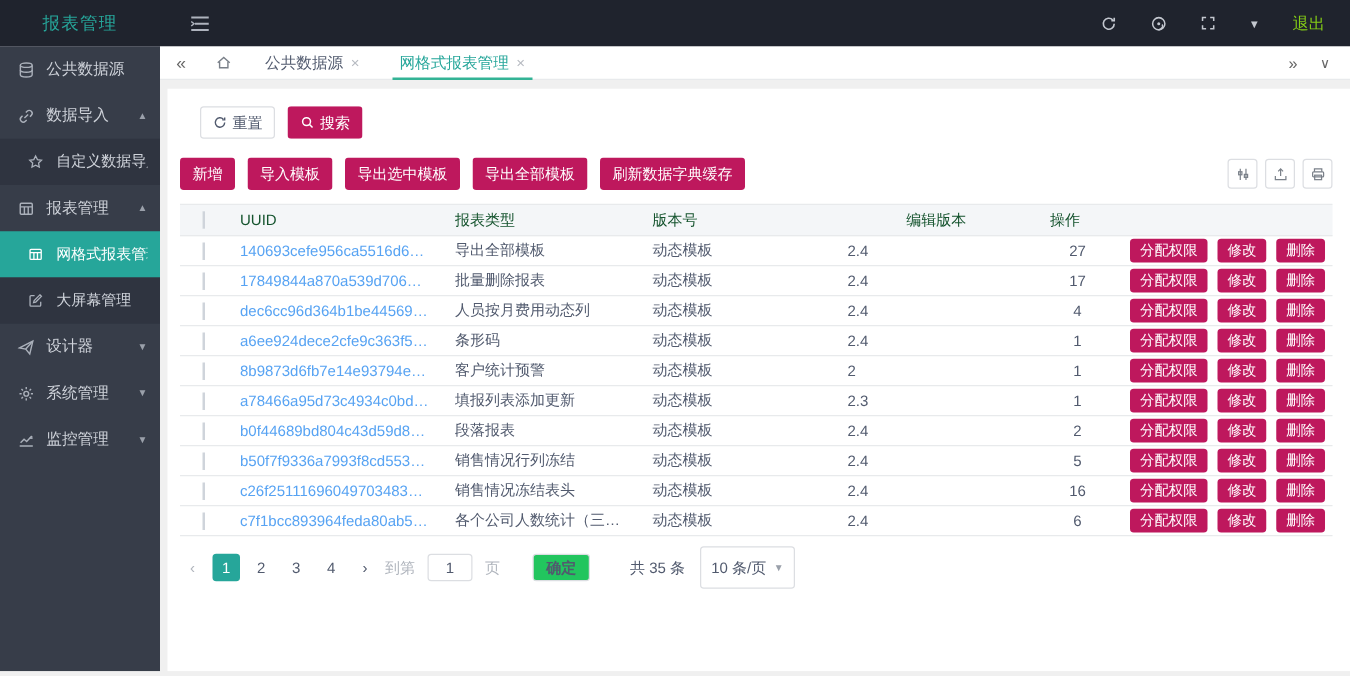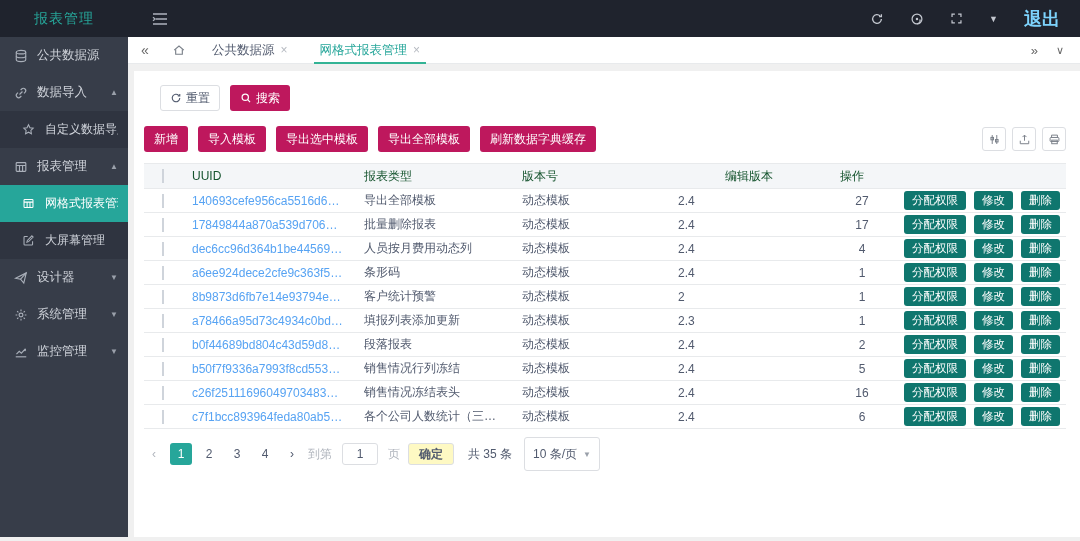--- a/index.html
+++ b/index.html
@@ -6,21 +6,21 @@
   html,body { width:1080px; height:541px; overflow:hidden; }
   body { font-family:"Liberation Sans","DejaVu Sans",sans-serif; font-size:12px; color:#515a6e; background:#fff; }
   .app { position:relative; width:1080px; height:541px; background:#f0f0f0; overflow:hidden; }
 
   
   .topbar { position:absolute; top:0; left:0; width:1080px; height:37px; background:#1f232d; display:flex; align-items:center; z-index:5; }
   .logo { width:128px; text-align:center; color:#26a69a; font-size:14px; letter-spacing:1px; }
   .hamburger { margin-left:24px; color:#aeb3bd; cursor:pointer; display:flex; align-items:center; }
   .topbar-right { margin-left:auto; display:flex; align-items:center; gap:26px; padding-right:20px; color:#c3c7cf; }
   .topbar-right .tico { display:flex; align-items:center; cursor:pointer; }
-  .logout { color:#7dd3fc; font-size:18px; cursor:pointer;font-weight:bold; }
+  .logout { color:#84cc16; font-size:13px; cursor:pointer; }
 
   
   .sidebar { position:absolute; top:37px; left:0; width:128px; height:500px; background:#373d49; color:#cfd3da; font-size:12.5px; }
   .s-item { height:37px; display:flex; align-items:center; padding:0 10px 0 14px; cursor:pointer; }
   .s-item .ic { width:15px; height:15px; margin-right:8px; flex:0 0 auto; display:flex; align-items:center; color:#aab0ba; }
   .s-item .lbl { flex:1; white-space:nowrap; overflow:hidden; }
   .s-item .arrow { font-size:8px; color:#9aa0aa; margin-left:2px; }
   .s-sub { background:#2f3440; }
   .s-sub .lbl { font-size:12px; }
   .s-active { background:#26a69a; color:#fff; }
@@ -57,29 +57,29 @@
 
   
   .tbl { margin-top:11px; border-top:1px solid #e8eaec; }
   .trow { display:grid; grid-template-columns:38px 172px 158px 156px 162px 64px 1fr; align-items:center; height:24px; border-bottom:1px solid #e8eaec; }
   .thead { background:#f4f6f8; color:#14532d; height:25px; }
   .cell { padding:0 10px; white-space:nowrap; overflow:hidden; text-overflow:ellipsis; }
   .c-center { text-align:center; padding:0 4px; }
   .chk { width:14px; height:14px; border:1px solid #cfd4db; border-radius:2px; background:#fff; margin:0 auto; cursor:pointer; }
   .uuid-link { color:#57a3f3; cursor:pointer; }
   .ops { display:flex; gap:8px; padding-left:10px; }
-  .op-btn { background:#0f766e; color:#fff; border-radius:3px; height:19px; display:inline-flex; align-items:center; padding:0 8px; font-size:11.5px; cursor:pointer; }
+  .op-btn { background:#be185d; color:#fff; border-radius:3px; height:19px; display:inline-flex; align-items:center; padding:0 8px; font-size:11.5px; cursor:pointer; }
 
   
   .pager { display:flex; align-items:center; gap:6px; margin-top:8px; color:#7a8089; }
   .pg-nav { width:20px; text-align:center; font-size:12px; color:#b0b5bd; cursor:pointer; }
   .pg { min-width:22px; height:22px; line-height:22px; text-align:center; border-radius:3px; cursor:pointer; color:#515a6e; padding:0 3px; }
   .pg.active { background:#26a69a; color:#fff; }
   .goto-input { width:36px; height:22px; border:1px solid #dcdee2; border-radius:3px; text-align:center; font-size:12px; color:#515a6e; outline:none; margin:0 4px; }
-  .confirm-btn { height:22px; border:1px solid #dcdee2; border-radius:3px; background:#fef9c3; padding:0 10px; font-size:12px; color:#515a6e; cursor:pointer; margin:0 2px; font-weight:bold; }
+  .confirm-btn { height:22px; border:1px solid #dcdee2; border-radius:3px; background:#22c55e; padding:0 10px; font-size:12px; color:#515a6e; cursor:pointer; margin:0 20px; font-weight:bold; }
   .total { margin:0 6px; color:#515a6e; }
   .size-sel { display:flex; align-items:center; gap:6px; height:22px; border:1px solid #dcdee2; border-radius:3px; padding:16px 8px; color:#515a6e; cursor:pointer; background:#fff; }
   .size-sel .car { font-size:8px; color:#9aa0aa; }
 
   .footer-strip { position:absolute; left:0; bottom:0; width:1080px; height:4px; background:#f0f0f0; z-index:6; }
 
   svg { display:block; }
 </style>
 </head>
 <body>

